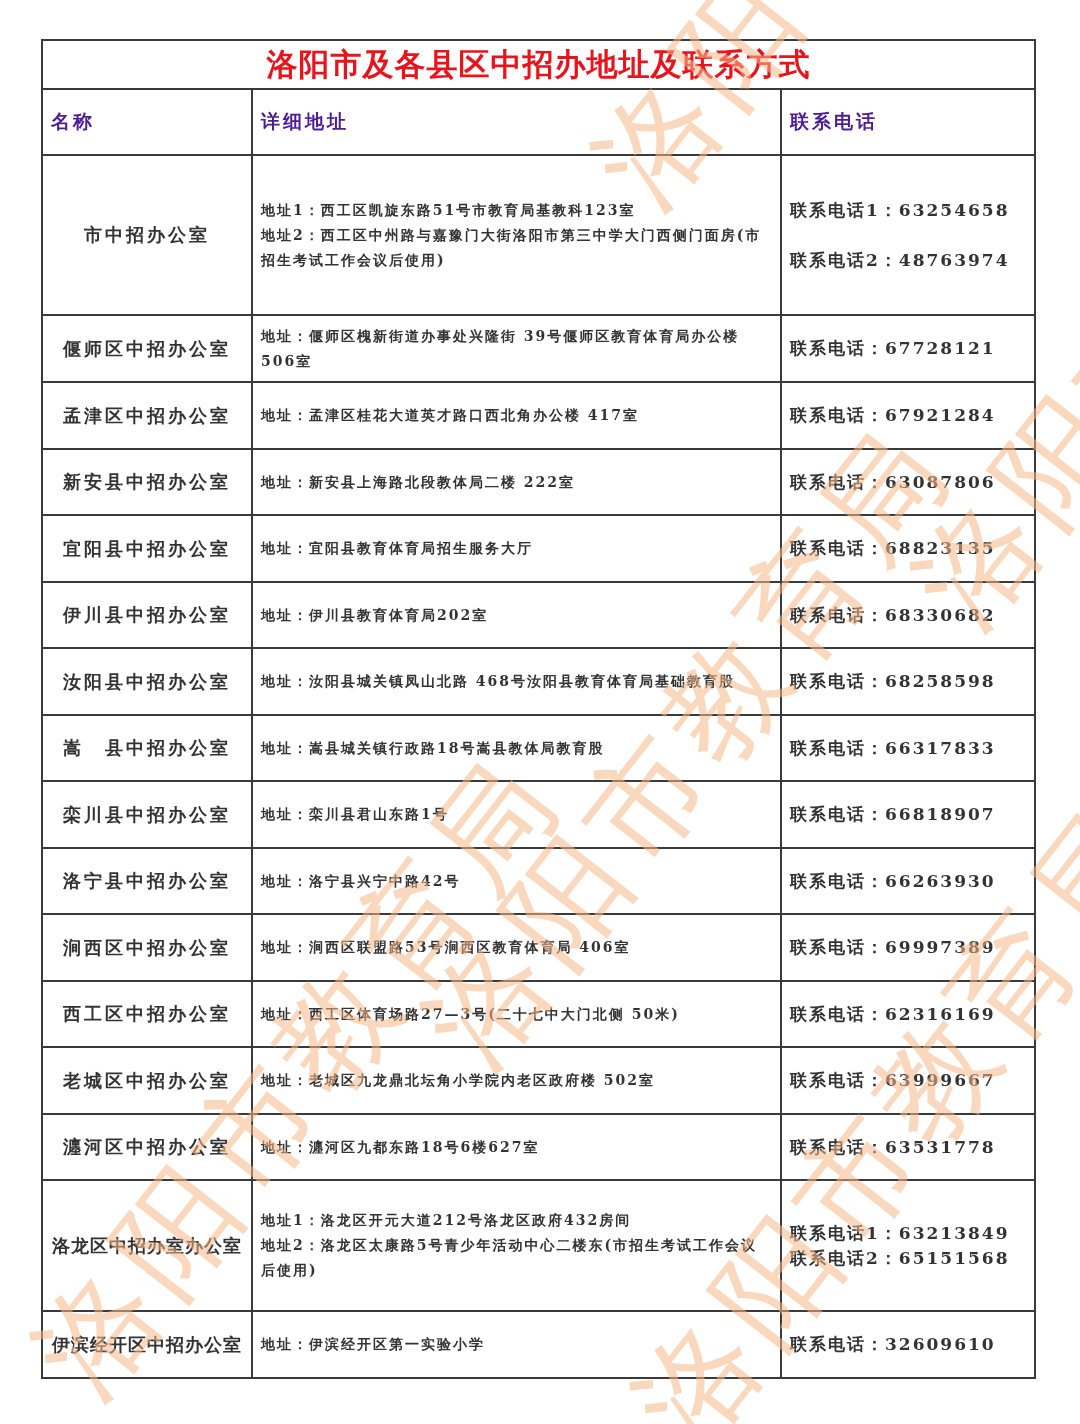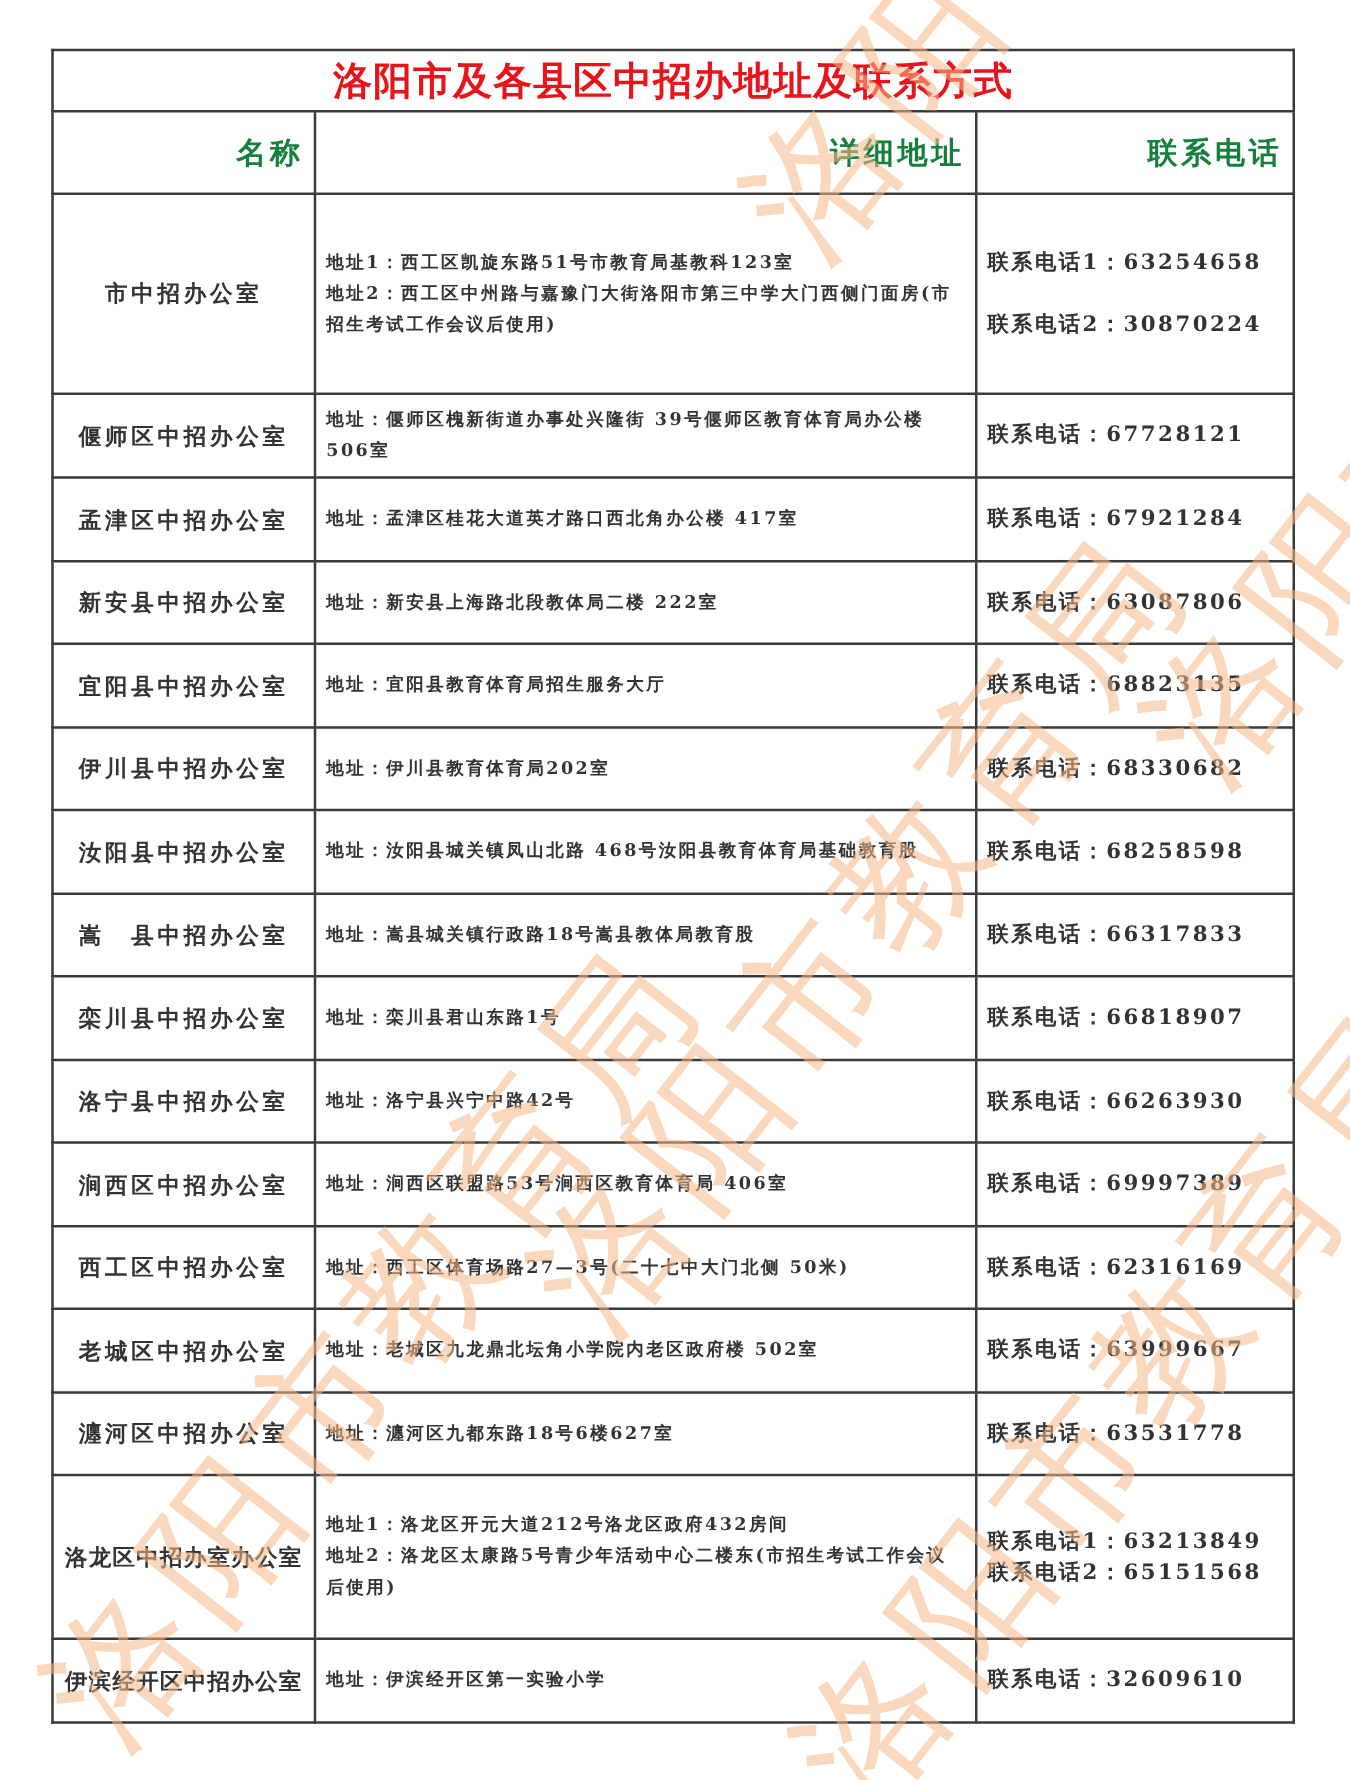--- a/index.html
+++ b/index.html
@@ -16,21 +16,21 @@
     position:absolute; left:41px; top:39px; width:993px; border-collapse:collapse;
     table-layout:fixed; z-index:1;
   }
   table.contacts td, table.contacts th {
     border:2px solid #3a3a3a; padding:0 8px; vertical-align:middle; font-weight:bold;
   }
   .title-cell {
     height:47px; text-align:center; color:#e8141b; font-size:31px; font-weight:bold;
     letter-spacing:1px; font-family:"DejaVu Serif", serif;
   }
-  .hdr { height:64px; text-align:right; font-size:24px; font-weight:bold; color:#15803d; letter-spacing:3px; }
+  .hdr { height:64px; text-align:left; font-size:19px; font-weight:bold; color:#4c1d95; letter-spacing:3px; }
   .name { text-align:center; font-size:18px; letter-spacing:3px; white-space:nowrap; padding:0 2px;margin-left:21px; }
   .name.tight { letter-spacing:1px; }
   .addr { font-size:14px; line-height:25px; letter-spacing:2px; }
   .addr div { white-space:normal; }
   .phone { font-size:17px; line-height:25px; letter-spacing:2px; white-space:nowrap;border-radius:23px; }
   .phone .gap { height:25px; }
 </style>
 </head>
 <body>
 
@@ -52,21 +52,21 @@
 
   <tr style="height:160px">
     <td class="name">市中招办公室</td>
     <td class="addr">
       <div>地址1：西工区凯旋东路51号市教育局基教科123室</div>
       <div>地址2：西工区中州路与嘉豫门大街洛阳市第三中学大门西侧门面房(市招生考试工作会议后使用)</div>
     </td>
     <td class="phone">
       <div>联系电话1：63254658</div>
       <div class="gap"></div>
-      <div>联系电话2：30870224</div>
+      <div>联系电话2：48763974</div>
     </td>
   </tr>
 
   <tr style="height:67px">
     <td class="name">偃师区中招办公室</td>
     <td class="addr">
           <div>地址：偃师区槐新街道办事处兴隆街 39号偃师区教育体育局办公楼506室</div>
         </td>
     <td class="phone">
           <div>联系电话：67728121</div>

